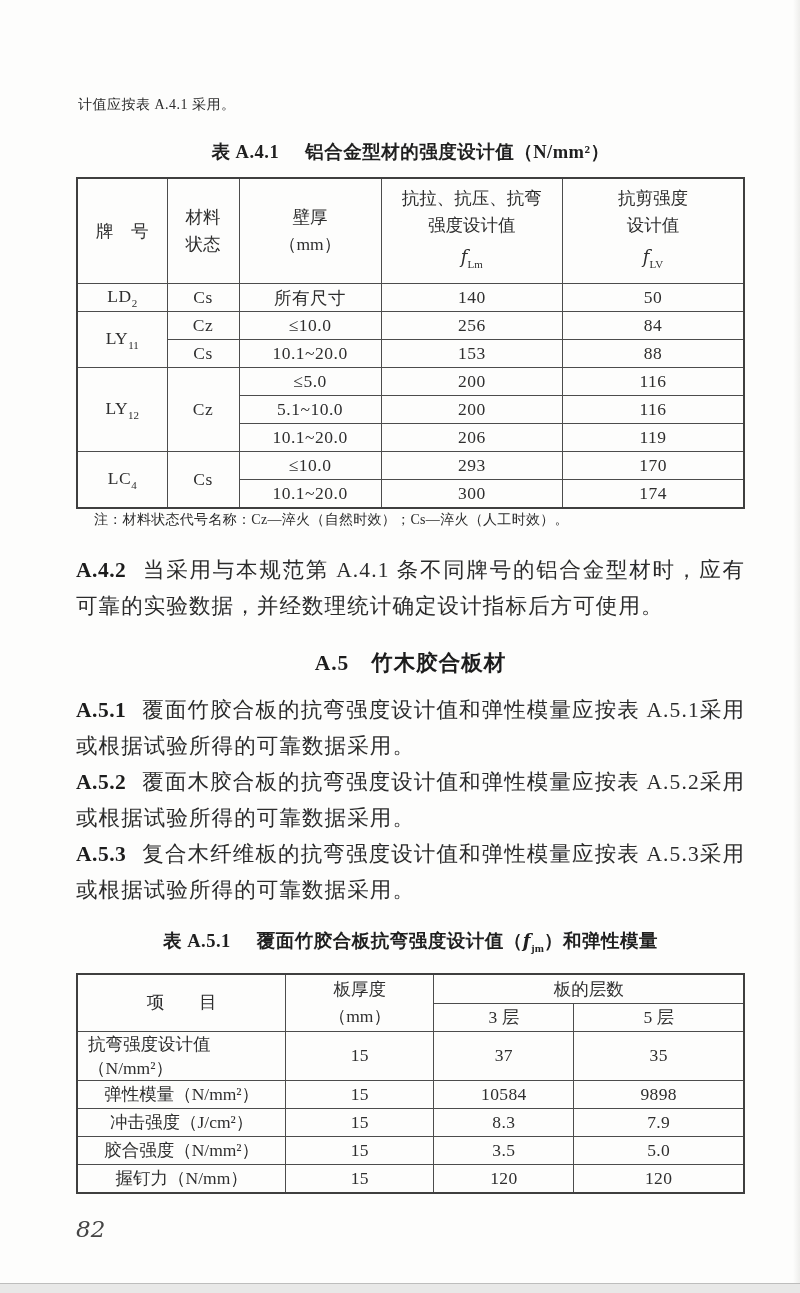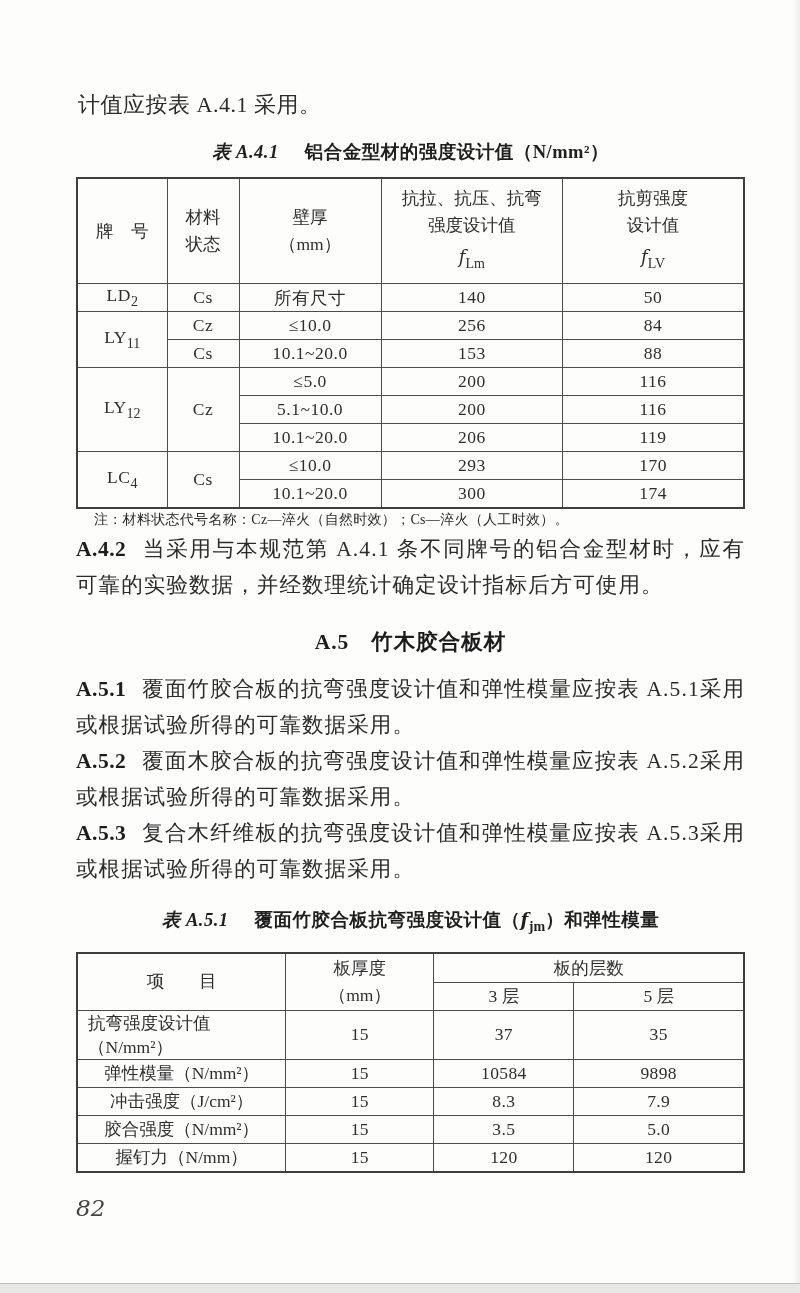--- a/index.html
+++ b/index.html
@@ -6,41 +6,41 @@
   .page {
     position:relative;
     width:800px; height:1293px;
     background:#fdfdfc;
     box-sizing:border-box;
     padding:90px 55px 0 76px;
     font-family:"Liberation Serif","DejaVu Serif",serif;
     color:#2b2b2b;
     overflow:hidden;
   }
-  .intro { font-size:22px; line-height:30px; margin:0 0 20px 2px; letter-spacing:0.5px; }
+  .intro { font-size:14px; line-height:30px; margin:0 0 20px 2px; letter-spacing:0.5px; }
 
   .tbl-caption { text-align:center; font-weight:bold; font-size:18.5px; line-height:24px; color:#1f1f1f; margin:0 0 13px 0; letter-spacing:0.5px; }
-  .cap-label { margin-right:26px;font-style:italic; }
+  .cap-label { margin-right:26px; }
 
   table { border-collapse:collapse; width:100%; table-layout:fixed; }
   .t41, .t51 { border:2.5px solid #3f3f3f; }
   .t41 th, .t41 td, .t51 th, .t51 td { border:1.4px solid #4c4c4c; font-weight:normal; padding:0; text-align:center; vertical-align:middle; color:#2e2e2e; }
   .t41 th { font-size:17.5px; }
   .t41 thead th { height:104px; }
   .t41 td { font-size:17.5px; height:27px; letter-spacing:0.5px; }
   .hline { display:block; line-height:27px; }
   .hgap  { display:block; height:4px; }
   .fsym { font-style:italic; font-family:"DejaVu Serif",serif; font-size:18px; }
-  sub { font-size:14px; letter-spacing:0; }
+  sub { font-size:11px; letter-spacing:0; }
   .grade { letter-spacing:0.5px; }
 
   .note { font-size:14px; line-height:22px; margin:0 0 0 18px; letter-spacing:0.3px; }
 
   .para { font-size:21.5px; line-height:36px; text-align:justify; text-justify:inter-ideograph; margin:0; letter-spacing:1.1px; }
-  .para-a42 { }
+  .para-a42 { margin-top:21px; }
   .plabel { font-weight:bold; letter-spacing:0.5px; margin-right:16px; color:#1c1c1c; }
 
   .sec-head { text-align:center; font-size:21.5px; font-weight:bold; color:#1c1c1c; margin:25px 0 15px 0; letter-spacing:1px; line-height:28px; }
   .sec-gap { display:inline-block; width:22px; }
 
   .cap51 { margin-top:21px; }
 
   .t51 th { font-size:17.5px; }
   .t51 .lay-top { height:28px; }
   .t51 .lay-bot { height:27px;font-family:Liberation Serif, serif; }

